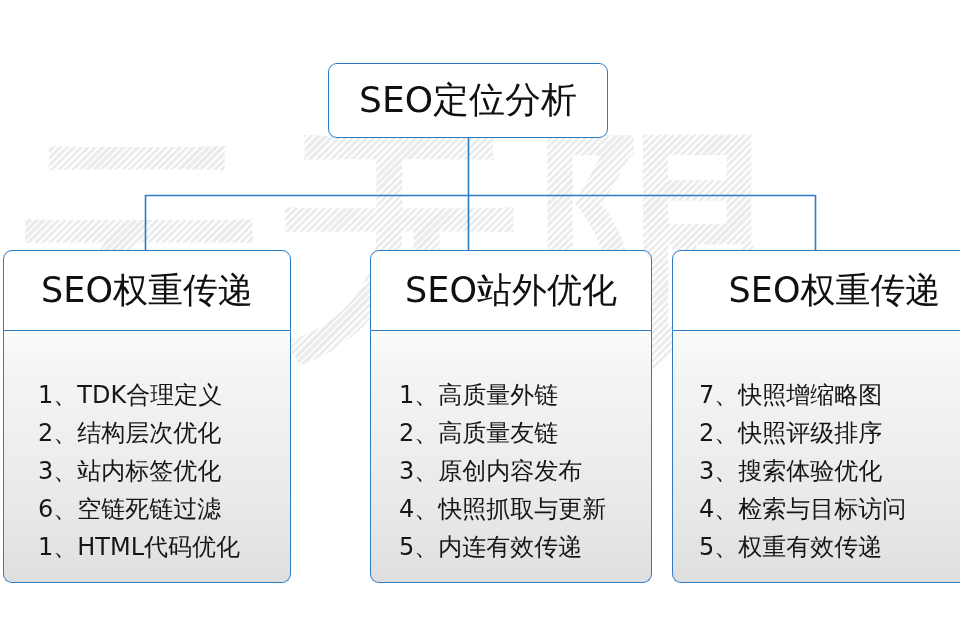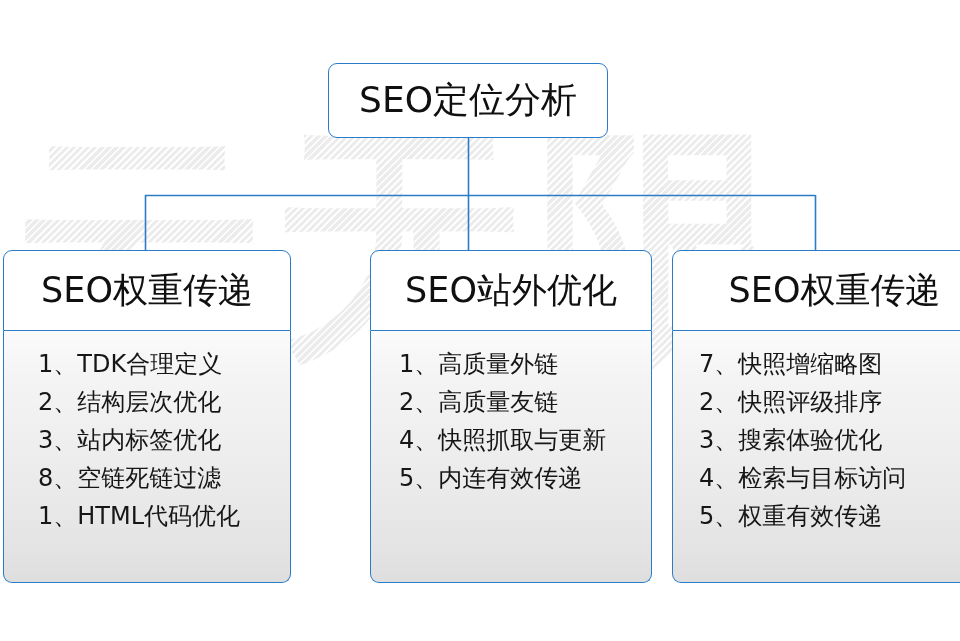--- a/index.html
+++ b/index.html
@@ -91,21 +91,21 @@
     background: linear-gradient(to bottom,
         #fbfbfb 0%,
         #f4f4f4 18%,
         #efefef 42%,
         #e9e9e9 68%,
         #e3e3e3 88%,
         #dedede 100%);
     padding: 14px 0 16px 0;
     display: flex;
     flex-direction: column;
-    justify-content: flex-start;
+    justify-content: flex-end;
   }
 
   
   #root-node {
     left: 328px;
     top: 63px;
     width: 280px;
     height: 75px;
   }
   #root-node .node-head {
@@ -177,32 +177,33 @@
     <div class="node-head">SEO定位分析</div>
   </div>
 
   <div class="node col" id="col-1">
     <div class="node-head">SEO权重传递</div>
     <div class="node-body">
       <ul class="item-list">
         <li>1、TDK合理定义</li>
         <li>2、结构层次优化</li>
         <li>3、站内标签优化</li>
-        <li>8、空链死链过滤</li>
+        <li>6、空链死链过滤</li>
         <li>1、HTML代码优化</li>
       </ul>
     </div>
   </div>
 
   <div class="node col" id="col-2">
     <div class="node-head">SEO站外优化</div>
     <div class="node-body">
       <ul class="item-list">
         <li>1、高质量外链</li>
         <li>2、高质量友链</li>
+        <li>3、原创内容发布</li>
         <li>4、快照抓取与更新</li>
         <li>5、内连有效传递</li>
       </ul>
     </div>
   </div>
 
   <div class="node col" id="col-3">
     <div class="node-head">SEO权重传递</div>
     <div class="node-body">
       <ul class="item-list">

